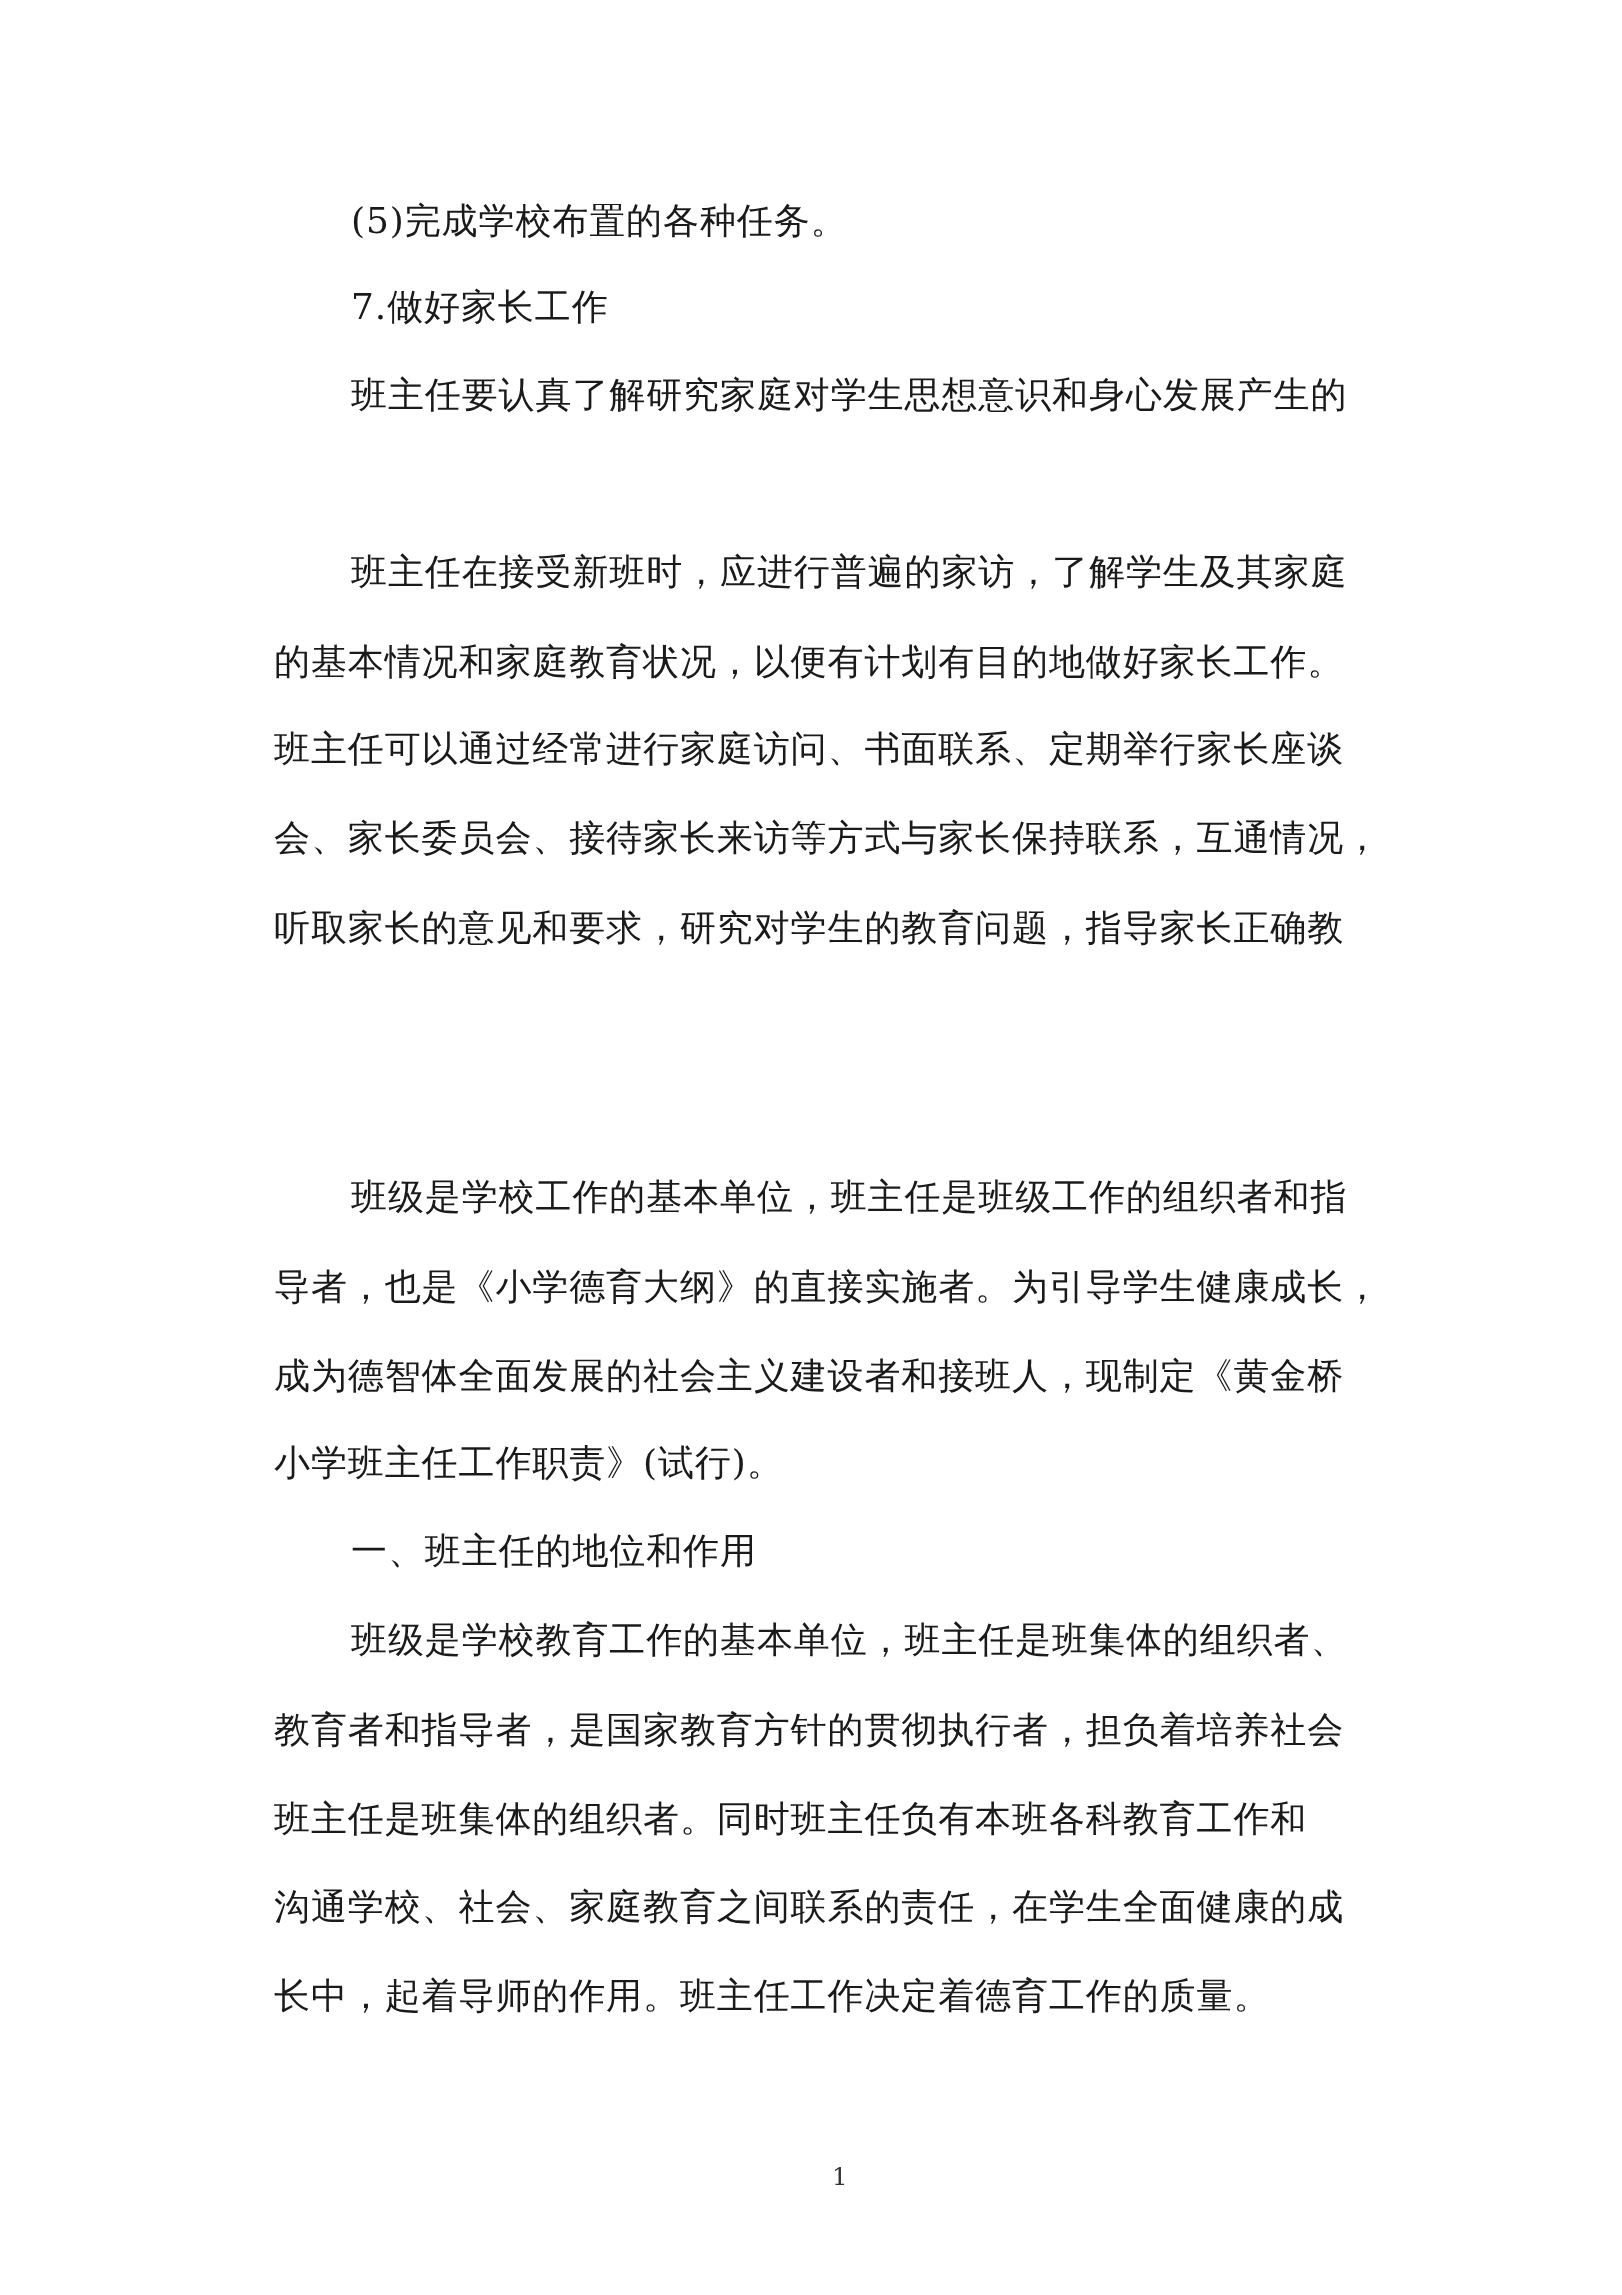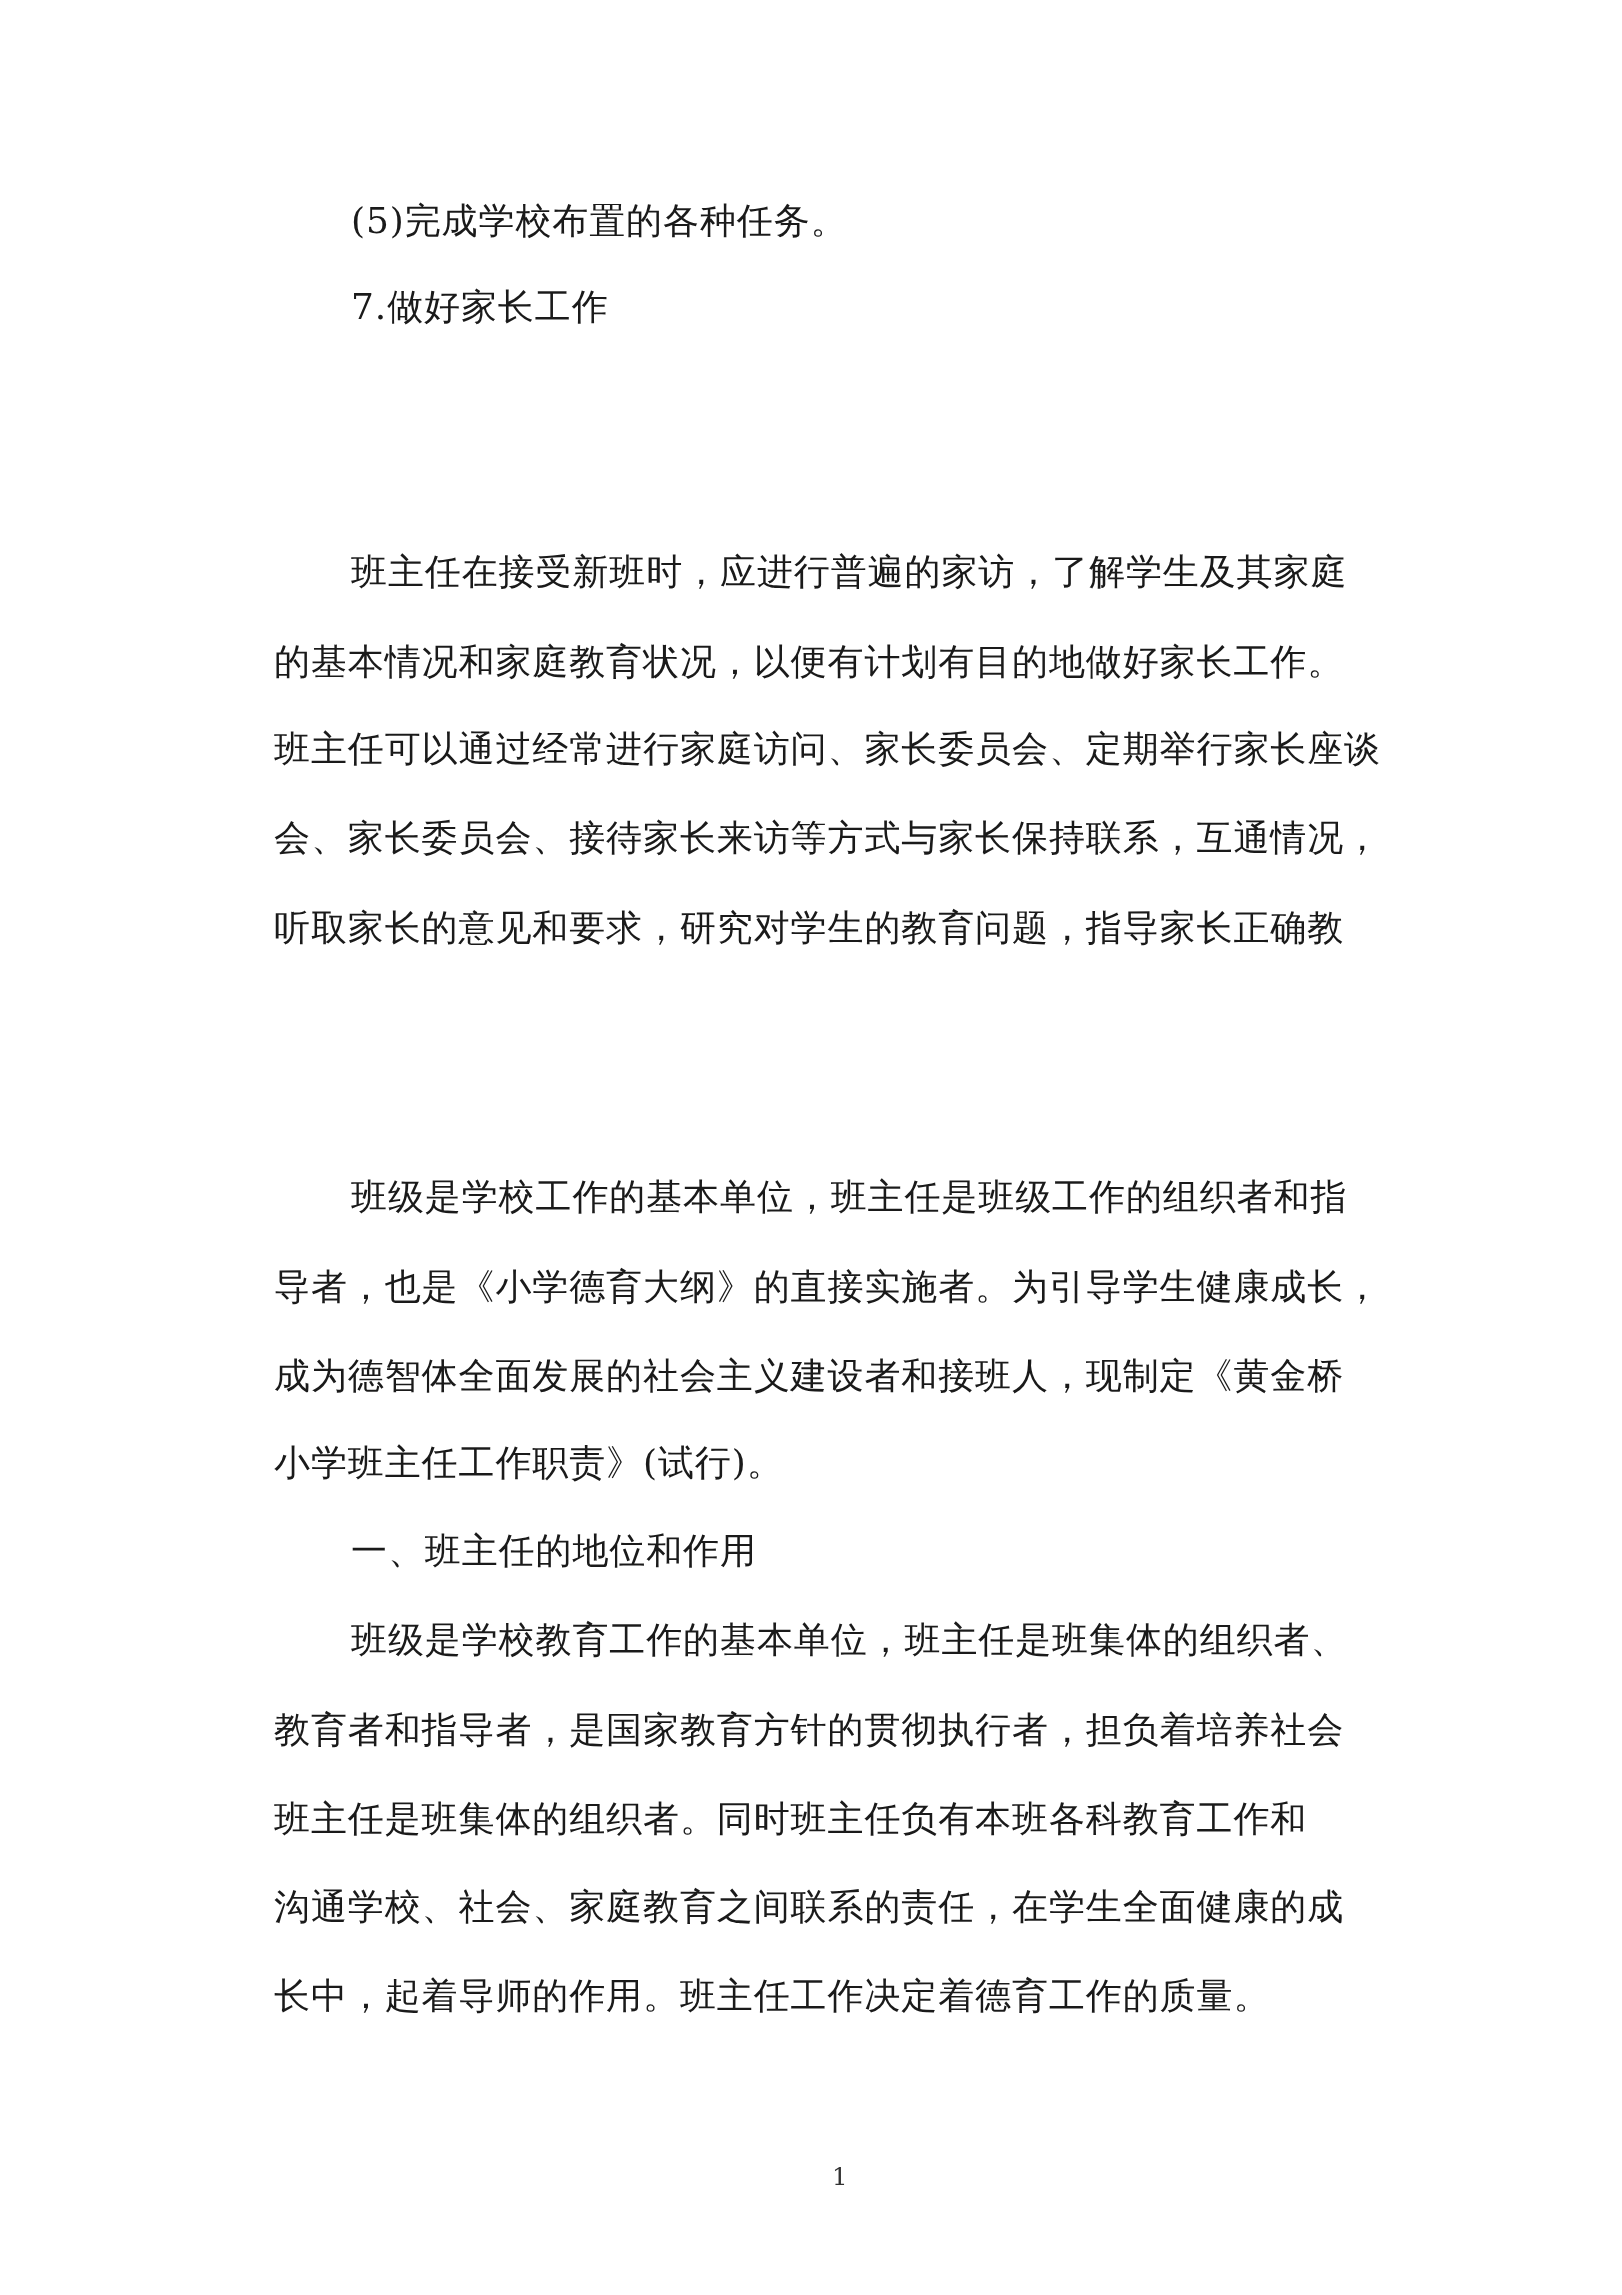--- a/index.html
+++ b/index.html
@@ -43,23 +43,24 @@
       line-height: 30px;
       color: #333333;
     }
   </style>
 </head>
 <body>
 
 <div class="page">
   <div class="line indent" style="top:199px">(5)完成学校布置的各种任务。</div>
   <div class="line indent" style="top:285px">7.做好家长工作</div>
+  <div class="line indent" style="top:373px">班主任要认真了解研究家庭对学生思想意识和身心发展产生的</div>
   <div class="line indent" style="top:550px">班主任在接受新班时，应进行普遍的家访，了解学生及其家庭</div>
   <div class="line" style="top:640px">的基本情况和家庭教育状况，以便有计划有目的地做好家长工作。</div>
-  <div class="line" style="top:727px">班主任可以通过经常进行家庭访问、家长委员会、定期举行家长座谈</div>
+  <div class="line" style="top:727px">班主任可以通过经常进行家庭访问、书面联系、定期举行家长座谈</div>
   <div class="line" style="top:816px">会、家长委员会、接待家长来访等方式与家长保持联系，互通情况，</div>
   <div class="line" style="top:906px">听取家长的意见和要求，研究对学生的教育问题，指导家长正确教</div>
 
   <div class="line indent" style="top:1175px">班级是学校工作的基本单位，班主任是班级工作的组织者和指</div>
   <div class="line" style="top:1354px">成为德智体全面发展的社会主义建设者和接班人，现制定《黄金桥</div>
   <div class="line" style="top:1265px">导者，也是《小学德育大纲》的直接实施者。为引导学生健康成长，</div>
   <div class="line" style="top:1441px">小学班主任工作职责》(试行)。</div>
   <div class="line indent" style="top:1529px">一、班主任的地位和作用</div>
   <div class="line indent" style="top:1618px">班级是学校教育工作的基本单位，班主任是班集体的组织者、</div>
   <div class="line" style="top:1708px">教育者和指导者，是国家教育方针的贯彻执行者，担负着培养社会</div>

